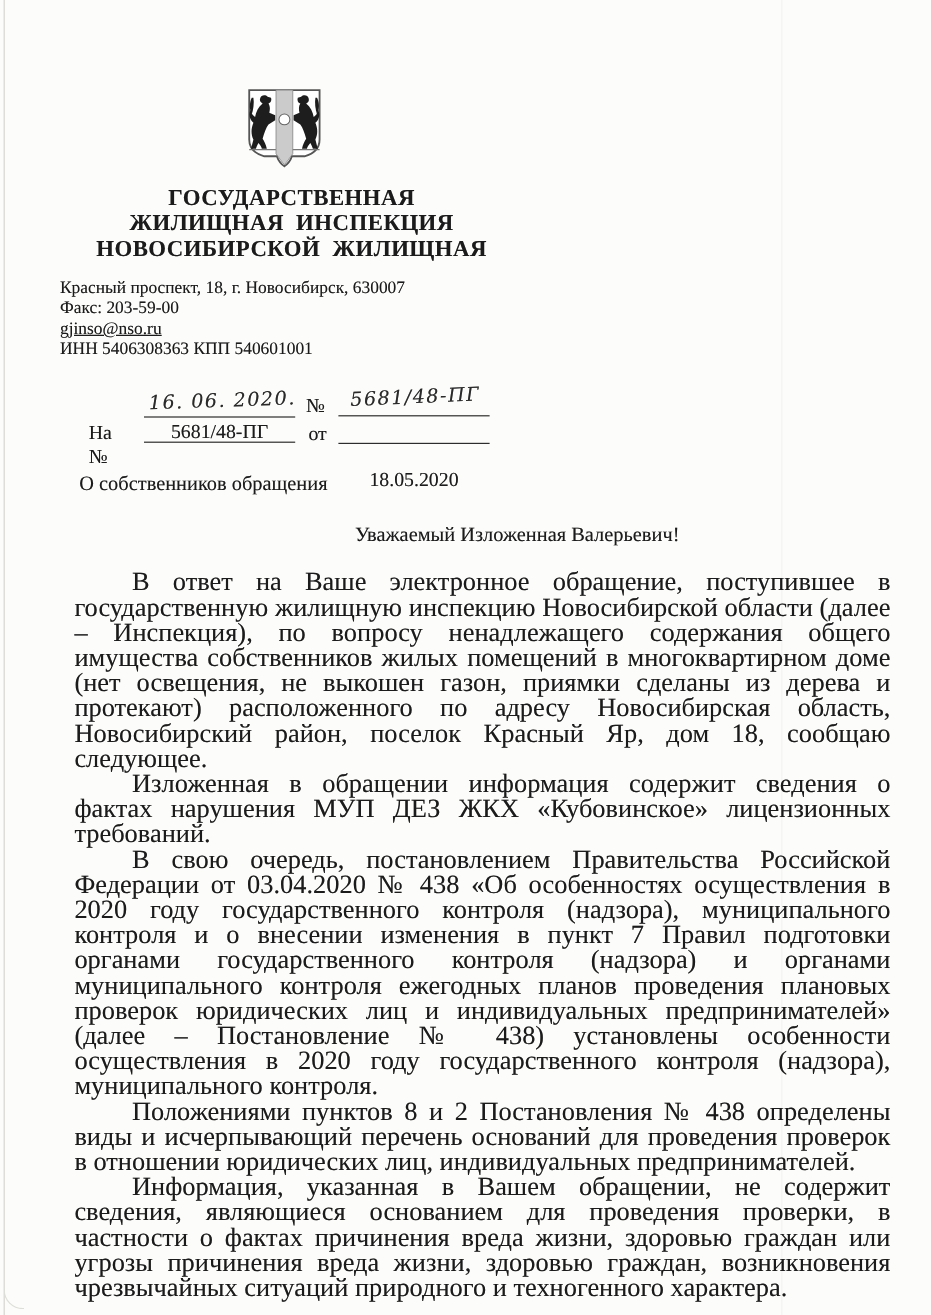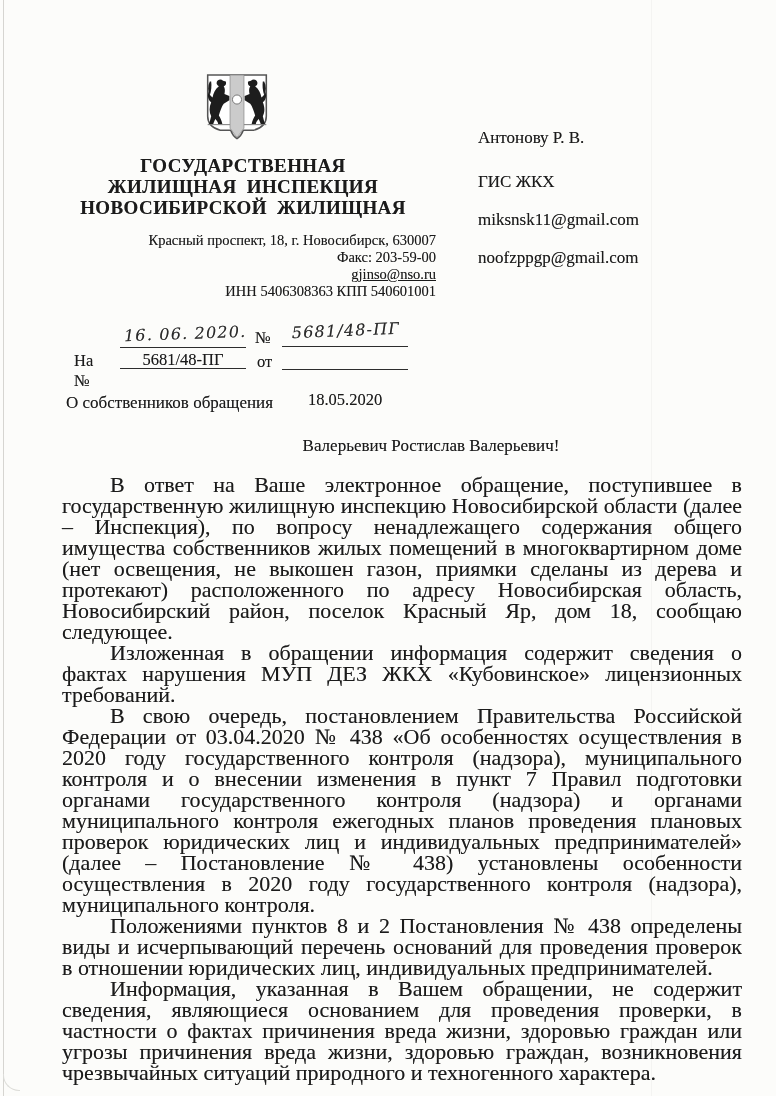--- a/index.html
+++ b/index.html
@@ -33,21 +33,21 @@
   .emblem svg{ width:100%; height:100%; display:block; }
 
   
   .org-name{
     position:absolute; left:50px; top:155px; width:386px;
     text-align:center; font-weight:bold; font-size:19px; line-height:21px;
     letter-spacing:0.4px; word-spacing:5px;
   }
   .org-contacts{
     position:absolute; left:50px; top:232px; width:386px;
-    text-align:right; font-size:14.5px; line-height:17px;
+    text-align:left; font-size:14.5px; line-height:17px;
   }
   .org-contacts .email{ text-decoration:underline; }
 
   
   .recipient{
     position:absolute; left:478px; top:128px; width:250px;
     font-size:17px; line-height:19px;
   }
   .recipient div{ margin:0 0 19px 0; }
   .recipient .rcpt-name{ margin-bottom:25px; }
@@ -116,45 +116,39 @@
     <div>НОВОСИБИРСКОЙ ЖИЛИЩНАЯ</div>
   </div>
 
   <div class="org-contacts">
     <div>Красный проспект, 18, г. Новосибирск, 630007</div>
     <div>Факс: 203-59-00</div>
     <div class="email">gjinso@nso.ru</div>
     <div>ИНН 5406308363  КПП 540601001</div>
   </div>
 
-  <div class="recipient">
-    <div class="rcpt-name">Антонову Р. В.</div>
-    <div>ГИС ЖКХ</div>
-    <div>miksnsk11@gmail.com</div>
-    <div>noofzppgp@gmail.com</div>
-  </div>
 
   <div class="ref">
     <span class="hw hw-date">16. 06. 2020.</span>
     <span class="ref-no-sign">№</span>
     <span class="hw hw-num">5681/48-ПГ</span>
     <span class="ref-underline" style="left:120px; top:347px;"></span>
     <span class="ref-underline" style="left:282px; top:346px;"></span>
 
     <span class="ref-na">На №</span>
     <span class="ref-innum">5681/48-ПГ</span>
     <span class="ref-ot">от</span>
     <span class="ref-indate">18.05.2020</span>
     <span class="ref-underline" style="left:120px; top:368px;"></span>
     <span class="ref-underline" style="left:282px; top:369px;"></span>
   </div>
 
   <div class="subject">О собственников обращения</div>
 
-  <div class="salutation">Валерьевич Ростислав Валерьевич!</div>
+  <div class="salutation">Уважаемый Изложенная Валерьевич!</div>
 
   <div class="body-text">
     <p>В ответ на Ваше электронное обращение, поступившее в государственную жилищную инспекцию Новосибирской области (далее – Инспекция), по вопросу ненадлежащего содержания общего имущества собственников жилых помещений в многоквартирном доме (нет освещения, не выкошен газон, приямки сделаны из дерева и протекают) расположенного по адресу Новосибирская область, Новосибирский район, поселок Красный Яр, дом 18, сообщаю следующее.</p>
     <p>Изложенная в обращении информация содержит сведения о фактах нарушения МУП ДЕЗ ЖКХ «Кубовинское» лицензионных требований.</p>
     <p>В свою очередь, постановлением Правительства Российской Федерации от 03.04.2020 № 438 «Об особенностях осуществления в 2020 году государственного контроля (надзора), муниципального контроля и о внесении изменения в пункт 7 Правил подготовки органами государственного контроля (надзора) и органами муниципального контроля ежегодных планов проведения плановых проверок юридических лиц и индивидуальных предпринимателей» (далее – Постановление № 438) установлены особенности осуществления в 2020 году государственного контроля (надзора), муниципального контроля.</p>
     <p>Положениями пунктов 8 и 2 Постановления № 438 определены виды и исчерпывающий перечень оснований для проведения проверок в отношении юридических лиц, индивидуальных предпринимателей.</p>
     <p>Информация, указанная в Вашем обращении, не содержит сведения, являющиеся основанием для проведения проверки, в частности о фактах причинения вреда жизни, здоровью граждан или угрозы причинения вреда жизни, здоровью граждан, возникновения чрезвычайных ситуаций природного и техногенного характера.</p>
   </div>
 
 </div>

